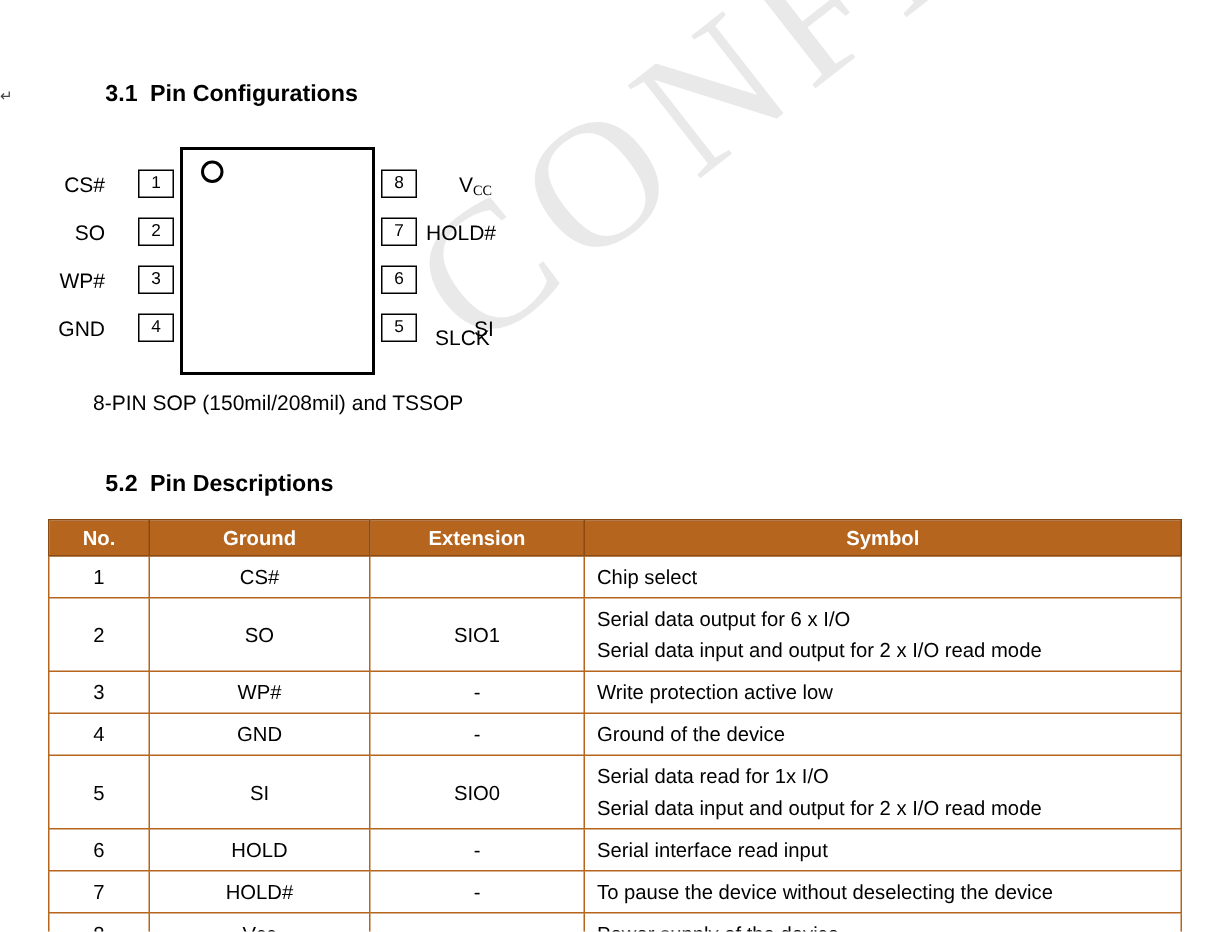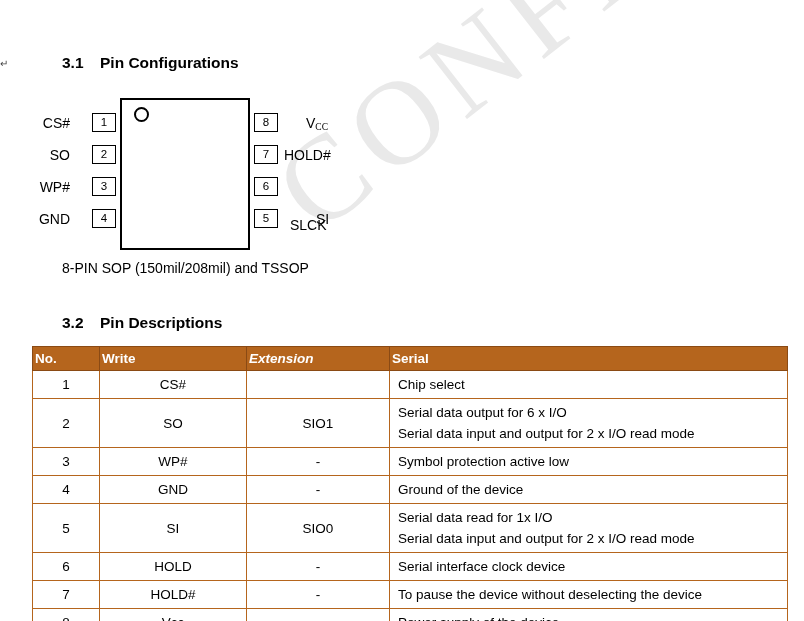--- a/index.html
+++ b/index.html
@@ -49,21 +49,21 @@
     z-index: 2;
   }
   .h1 .num { display: inline-block; width: 36px; }
 
   .h2 {
     position: absolute;
     font-size: 15.5px;
     font-weight: bold;
     z-index: 2;
   }
-  .h2 .num { display: inline-block; width: 38px; }
+  .h2 .num { display: inline-block; width: 38px; text-align: center; }
 
   #h2-pin-config { left: 62px; top: 54px; }
   #h2-pin-desc   { left: 62px; top: 314px; }
 
   
   .stray-mark {
     position: absolute;
     left: 0px;
     top: 58px;
     width: 8px;
@@ -138,41 +138,41 @@
     font-size: 13.5px;
     z-index: 2;
     background: transparent;
   }
   table.pins th {
     background: #b5651d;
     color: #ffffff;
     font-weight: bold;
     border: 1px solid #8a4a14;
     padding: 4px 2px;
-    text-align: left;
+    text-align: center;
     font-size: 13.5px;
   }
   table.pins td {
     border: 1px solid #b5651d;
     padding: 3px 4px;
     text-align: center;
     height: 21px;
     background: transparent;
   }
   table.pins td.remarks {
     text-align: left;
     padding-left: 8px;
   }
   table.pins td.remarks .line {
     display: block;
     line-height: 21px;
   }
   .col-no   { width: 62px; }
   .col-sym  { width: 142px; }
-  .col-ext  { width: 138px; font-style: italic; }
+  .col-ext  { width: 138px; }
   .col-rem  { width: auto; }
 </style>
 </head>
 <body>
 
 <div class="page">
 
   <div class="watermark">CONFIDENTIAL</div>
 
   <div class="stray-mark">↵</div>
@@ -203,30 +203,30 @@
 
     <div class="pin-label right" style="left:306px; top:25px;"><span>V</span><span class="sub">CC</span></div>
     <div class="pin-label right" style="left:284px; top:57px;">HOLD#</div>
     <div class="pin-label right" style="left:290px; top:99px;margin-top:28px;">SLCK</div>
     <div class="pin-label right" style="left:316px; top:121px;">SI</div>
   </div>
 
   <div class="caption">8-PIN SOP (150mil/208mil) and TSSOP</div>
 
   <div class="h2" id="h2-pin-desc">
-    <span class="num">3.2</span><span>Pin Descriptions</span>
+    <span class="num">5.2</span><span>Pin Descriptions</span>
   </div>
 
   <table class="pins">
     <thead>
       <tr>
         <th class="col-no">No.</th>
-        <th class="col-sym">Write</th>
+        <th class="col-sym">Ground</th>
         <th class="col-ext">Extension</th>
-        <th class="col-rem">Serial</th>
+        <th class="col-rem">Symbol</th>
       </tr>
     </thead>
     <tbody>
       <tr>
         <td>1</td>
         <td>CS#</td>
         <td></td>
         <td class="remarks">
           <span class="line">Chip select</span>
         </td>
@@ -238,21 +238,21 @@
         <td class="remarks">
           <span class="line">Serial data output for 6 x I/O</span>
           <span class="line">Serial data input and output for 2 x I/O read mode</span>
         </td>
       </tr>
       <tr>
         <td>3</td>
         <td>WP#</td>
         <td>-</td>
         <td class="remarks">
-          <span class="line">Symbol protection active low</span>
+          <span class="line">Write protection active low</span>
         </td>
       </tr>
       <tr>
         <td>4</td>
         <td>GND</td>
         <td>-</td>
         <td class="remarks">
           <span class="line">Ground of the device</span>
         </td>
       </tr>
@@ -263,21 +263,21 @@
         <td class="remarks">
           <span class="line">Serial data read for 1x I/O</span>
           <span class="line">Serial data input and output for 2 x I/O read mode</span>
         </td>
       </tr>
       <tr>
         <td>6</td>
         <td>HOLD</td>
         <td>-</td>
         <td class="remarks">
-          <span class="line">Serial interface clock device</span>
+          <span class="line">Serial interface read input</span>
         </td>
       </tr>
       <tr>
         <td>7</td>
         <td>HOLD#</td>
         <td>-</td>
         <td class="remarks">
           <span class="line">To pause the device without deselecting the device</span>
         </td>
       </tr>

